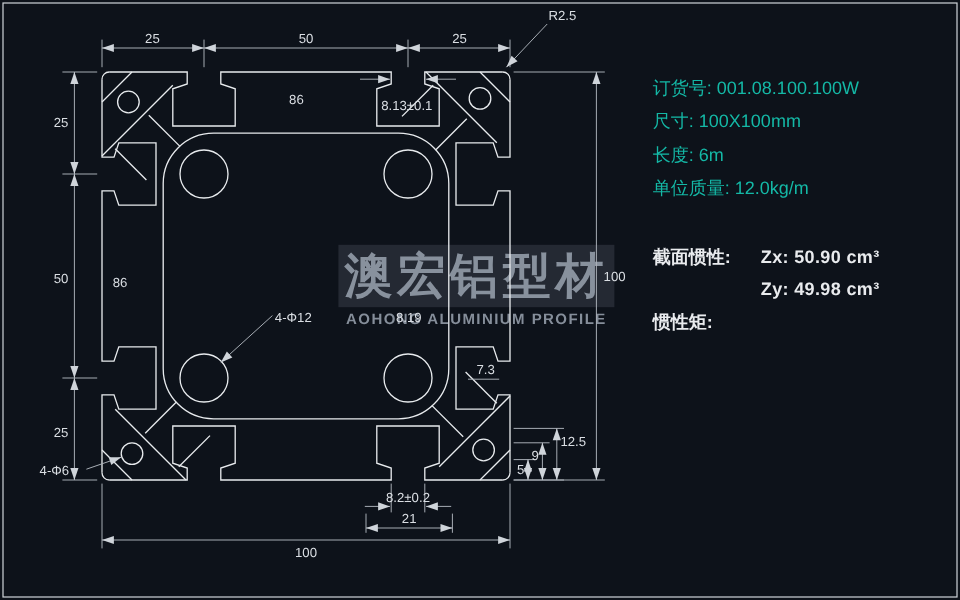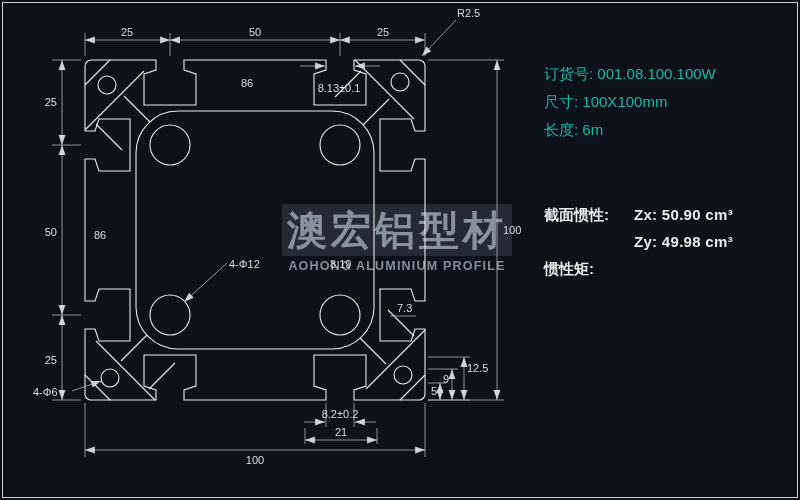--- a/index.html
+++ b/index.html
@@ -204,20 +204,24 @@
     <span>001.08.100.100W</span>
   </div>
   <div class="red-row">
     <span>尺寸:</span>
     <span>100X100mm</span>
   </div>
   <div class="red-row">
     <span>长度:</span>
     <span>6m</span>
   </div>
+  <div class="red-row">
+    <span>单位质量:</span>
+    <span>12.0kg/m</span>
+  </div>
 </div>
 
 <div class="white-block">
   <div class="w-row">
     <span class="w-label">截面惯性:</span>
     <span class="w-value">Zx: 50.90 cm³</span>
   </div>
   <div class="w-row">
     <span class="w-label"></span>
     <span class="w-value">Zy: 49.98 cm³</span>

